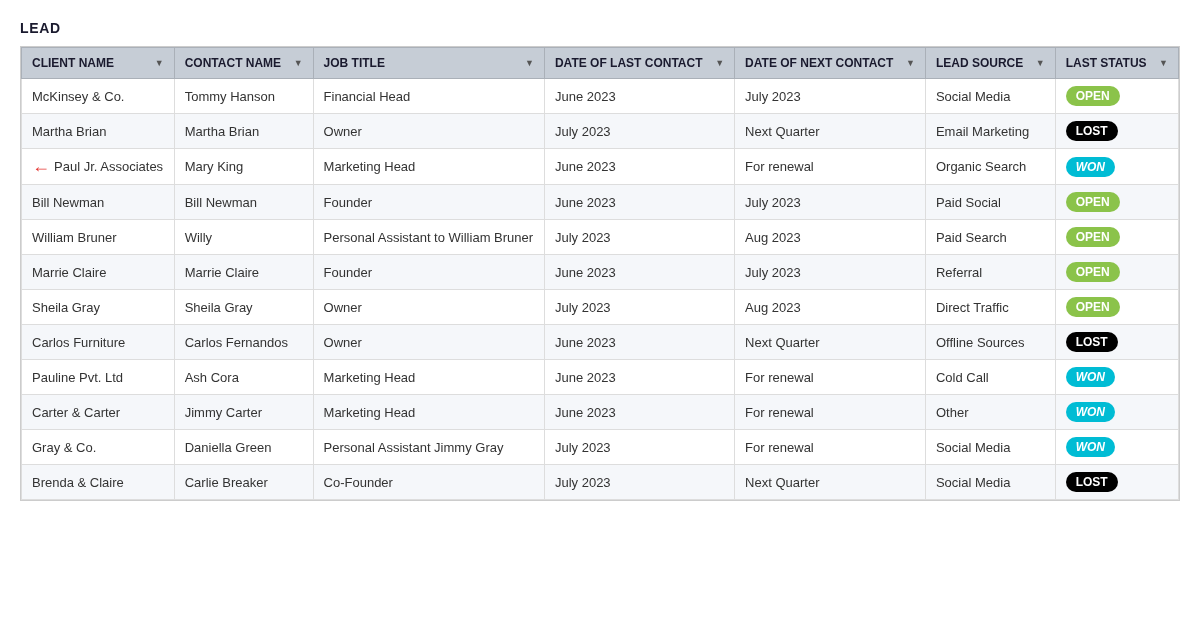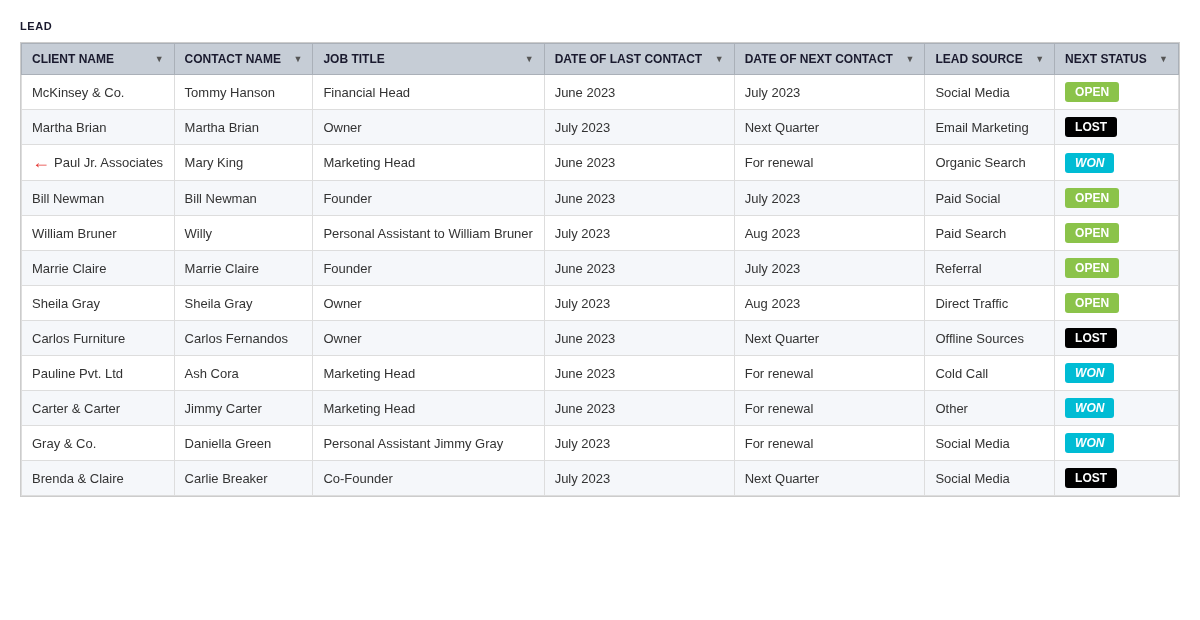--- a/index.html
+++ b/index.html
@@ -4,21 +4,21 @@
   <style>
     * { box-sizing: border-box; margin: 0; padding: 0; }
     body {
       font-family: Arial, sans-serif;
       font-size: 13px;
       background: #fff;
       color: #333;
       padding: 20px;
     }
     .page-title {
-      font-size: 11px;
+      font-size: 14px;
       font-weight: bold;
       color: #1a1a2e;
       margin-bottom: 10px;
       letter-spacing: 0.05em;
     }
     .table-wrapper {
       overflow-x: auto;
       border: 1px solid #ccc;
     }
     table {
@@ -64,21 +64,21 @@
     }
     tbody td {
       padding: 7px 10px;
       border: 1px solid #ddd;
       vertical-align: middle;
       font-size: 13px;
     }
     .status-badge {
       display: inline-block;
       padding: 3px 10px;
-      border-radius: 3px;
+      border-radius: 10px;
       font-weight: bold;
       font-size: 12px;
       text-align: center;
       min-width: 44px;
     }
     .status-open {
       background: #8bc34a;
       color: #fff;
     }
     .status-lost {
@@ -142,21 +142,21 @@
             </div>
           </th>
           <th>
             <div class="col-header-inner">
               <span>LEAD SOURCE</span>
               <span class="dropdown-arrow">▼</span>
             </div>
           </th>
           <th>
             <div class="col-header-inner">
-              <span>NEXT STATUS</span>
+              <span>LAST STATUS</span>
               <span class="dropdown-arrow">▼</span>
             </div>
           </th>
         </tr>
     </thead>
     <tbody>
     <tr>
           <td>McKinsey &amp; Co.</td>
           <td>Tommy Hanson</td>
           <td>Financial Head</td>

